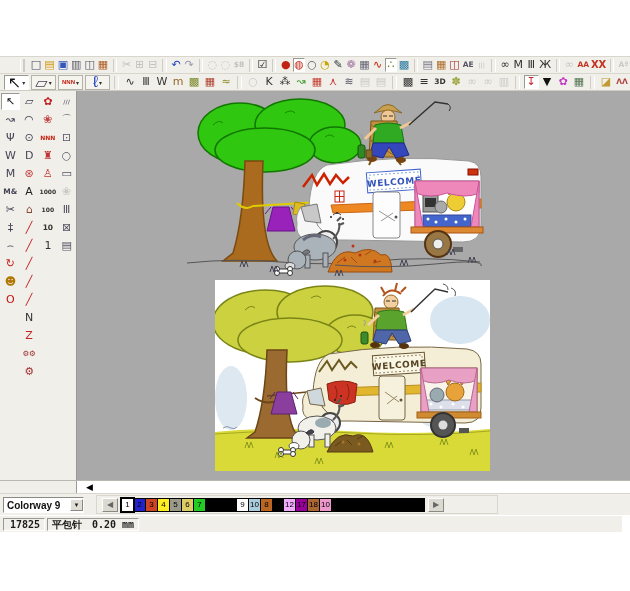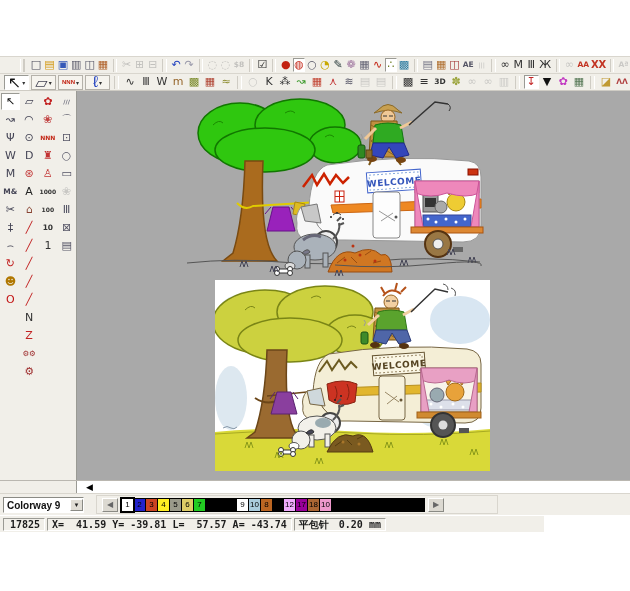--- a/index.html
+++ b/index.html
@@ -57,21 +57,21 @@
     border:1px solid #d9d6ce;display:flex;align-items:center;box-sizing:border-box;padding-left:5px;}
   .palbtn{width:16px;height:14px;background:#dcd9d1;border:1px solid;border-color:#fff #8a8a84 #8a8a84 #fff;
     font-size:8px;color:#666;display:flex;align-items:center;justify-content:center;margin-right:3px;box-sizing:border-box;}
   #swatch-strip{display:flex;background:#000;padding:1px;gap:1px;align-items:stretch;}
   .swatch{width:11px;height:12px;font-size:8px;line-height:12px;text-align:center;color:#000;overflow:hidden;}
   .swatch.wide{width:30px;}
   .swatch.sel{box-shadow:0 0 0 2px #000;position:relative;z-index:2;}
   #pal-filler{width:92px;height:12px;background:#000;}
 
   
-  #status-bar{position:absolute;top:515px;left:0;width:544px;height:17px;background:#f1efe9;
+  #status-bar{position:absolute;top:515px;left:0;width:622px;height:17px;background:#f1efe9;
     border-top:1px solid #fff;display:flex;align-items:center;padding-left:3px;box-sizing:border-box;
     font-family:"DejaVu Sans Mono",monospace;font-size:10px;font-weight:bold;color:#1c1c1c;}
   .stcell{height:13px;line-height:11px;border:1px solid;border-color:#9a9a94 #fff #fff #9a9a94;
     padding:0 4px;margin-right:2px;white-space:pre;box-sizing:border-box;display:flex;align-items:center;}
   #st-count{width:42px;justify-content:flex-end;}
 </style>
 </head>
 <body>
 
 <div id="screen">
@@ -549,20 +549,19 @@
           <div class="swatch" style="background: rgb(170, 102, 51);">18</div>
           <div class="swatch" style="background: rgb(238, 153, 204);">10</div>
           <div id="pal-filler"></div>
         </div>
       <div class="palbtn" style="margin-left:3px;margin-right:0;">▶</div>
     </div>
   </div>
 
   <div id="status-bar">
     <div id="st-count" class="stcell">17825</div>
-    <div class="stcell">X=  41.59 Y= -39.81 L=  57.57 A= -43.74</div>
     <div class="stcell">
       <span>平包针</span>
       <span style="width:10px;display:inline-block;"></span>
       <span>0.20 mm</span>
     </div>
   </div>
 </div>
 
 </body></html>

